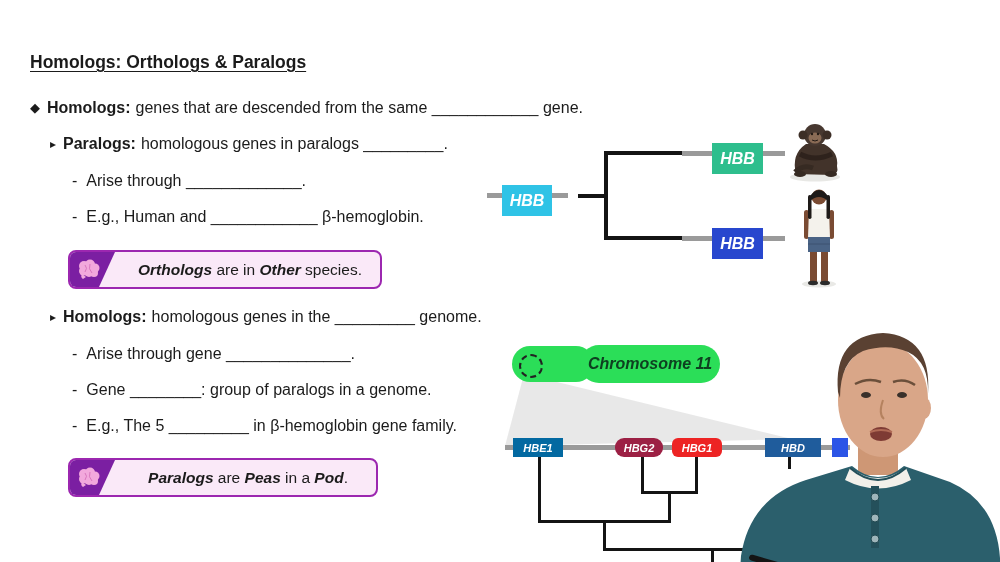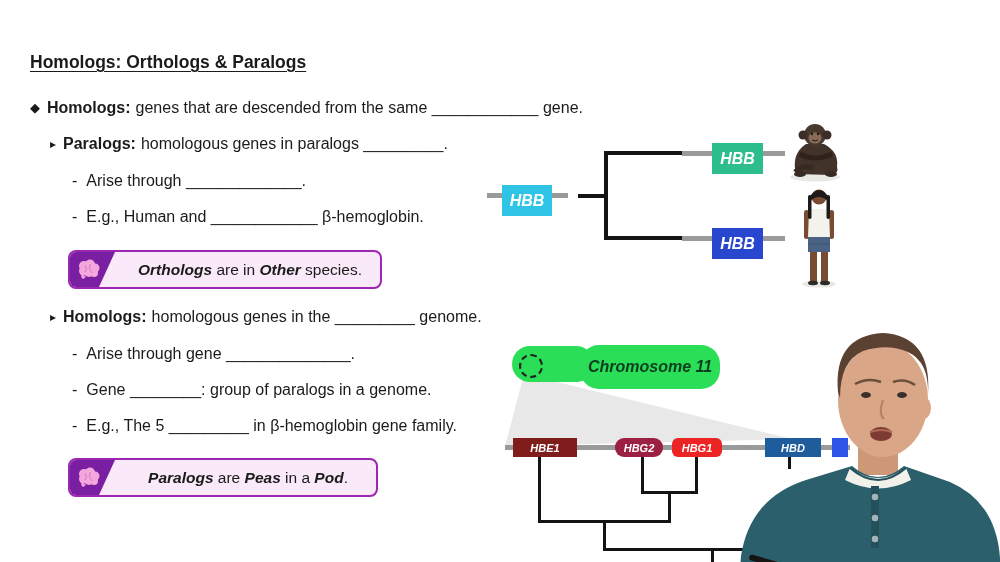--- a/index.html
+++ b/index.html
@@ -25,21 +25,21 @@
   .memory .kw{font-weight:bold;font-style:italic;}
   
   .chromoseg{position:absolute;height:5px;background:#9A9A9A;}
   .genebox{position:absolute;display:flex;align-items:center;justify-content:center;
            color:#ffffff;font-weight:bold;font-style:italic;}
   .genebox.big{height:31px;font-size:16px;}
   .genebox.small{height:19px;font-size:11px;}
   .treeline{position:absolute;background:#141414;}
   
   .pill{position:absolute;border-radius:19px;}
-  .chromo-label{position:absolute;left:580px;top:305px;width:140px;height:44px;
+  .chromo-label{position:absolute;left:580px;top:305px;width:140px;height:38px;
           display:flex;align-items:center;justify-content:center;border-radius:19px;
           font-size:16px;font-weight:bold;font-style:italic;color:#0e4020;white-space:nowrap;}
   .dashed-circle{position:absolute;left:519px;top:314px;width:20px;height:20px;
           border:2px dashed #222;border-radius:50%;}
   .svglayer{position:absolute;left:0;top:0;width:1000px;height:562px;pointer-events:none;}
 </style>
 </head>
 <body>
 
 <div class="stage">
@@ -174,21 +174,21 @@
     <svg class="svglayer">
       <polygon points="524,334 505,406 792,399" fill="#D8D8D8" opacity="0.6"></polygon>
     </svg>
 
     <div class="pill" style="left: 512px; top: 306px; width: 82px; height: 36px; background: rgb(43, 222, 88);"></div>
     <div class="chromo-label" style="background: rgb(43, 222, 88);">Chromosome 11</div>
     <div class="dashed-circle"></div>
 
     <div class="chromoseg" style="left:505px;top:405px;width:345px"></div>
 
-    <div class="genebox small" style="left: 513px; top: 398px; width: 64px; background: #7f1d1d;">HBE1</div>
+    <div class="genebox small" style="left: 513px; top: 398px; width: 50px; background: #0369a1;">HBE1</div>
     <div class="genebox small" style="left: 615px; top: 398px; width: 48px; background: rgb(156, 32, 68); border-radius: 9px;">HBG2</div>
     <div class="genebox small" style="left: 672px; top: 398px; width: 50px; background: rgb(237, 36, 36); border-radius: 6px;">HBG1</div>
     <div class="genebox small" style="left: 765px; top: 398px; width: 56px; background: rgb(31, 92, 156);">HBD</div>
     <div class="genebox small" style="left: 832px; top: 398px; width: 16px; overflow: hidden; background: rgb(44, 85, 230);"></div>
 
     <div class="treeline" style="left:538px;top:417px;width:3px;height:66px"></div>
     <div class="treeline" style="left:641px;top:417px;width:3px;height:37px"></div>
     <div class="treeline" style="left:695px;top:417px;width:3px;height:37px"></div>
     <div class="treeline" style="left:641px;top:451px;width:57px;height:3px"></div>
     <div class="treeline" style="left:668px;top:451px;width:3px;height:32px"></div>

